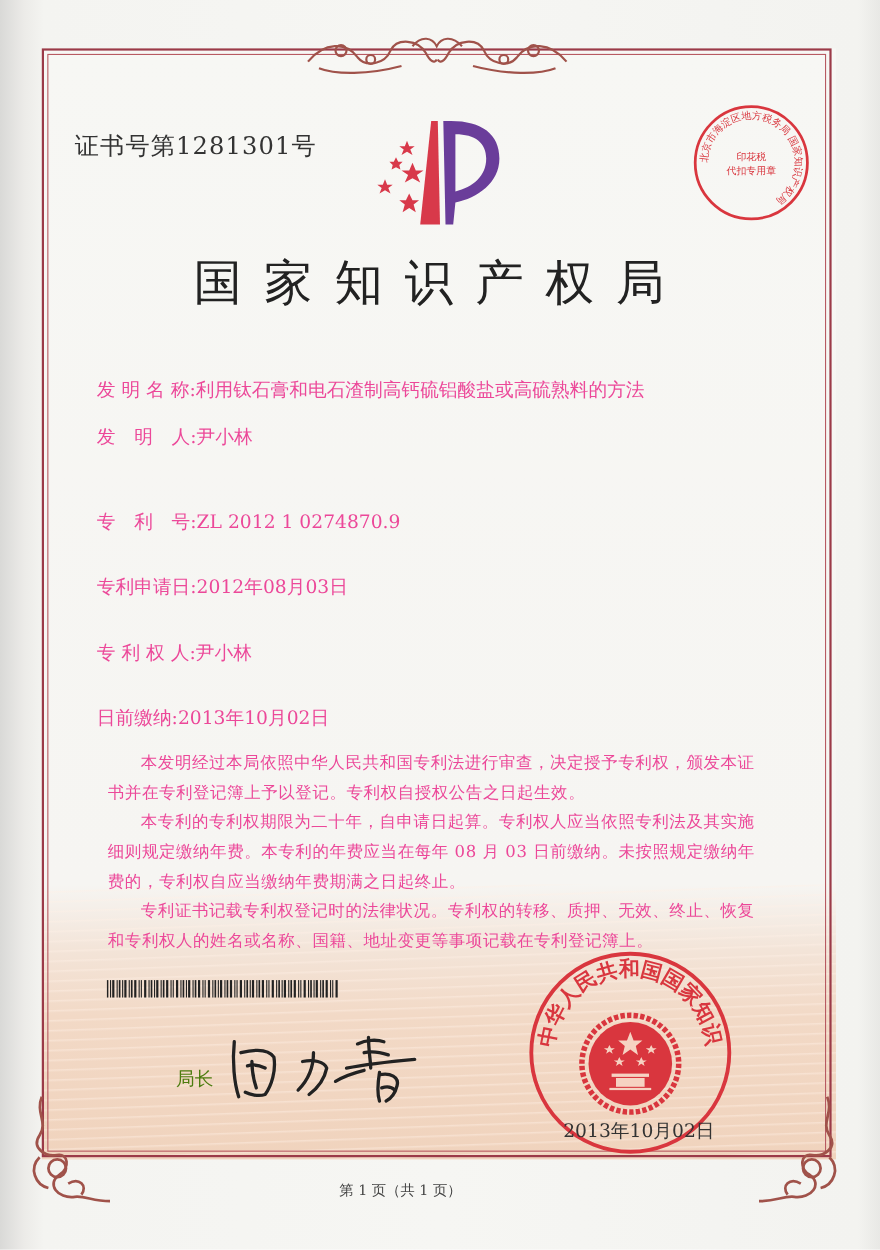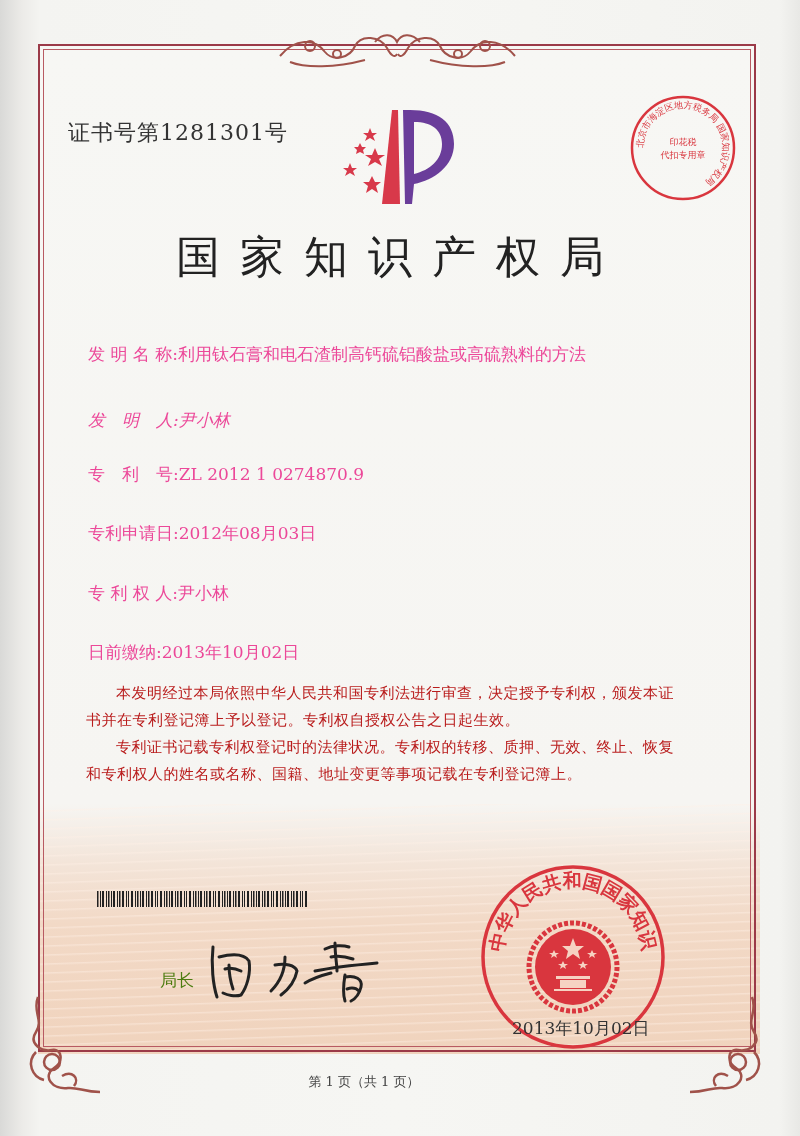--- a/index.html
+++ b/index.html
@@ -41,22 +41,22 @@
       position: absolute; left: 0; width: 800px; top: 228px; text-align: center;
       font-family: "DejaVu Sans", "Liberation Sans", sans-serif; font-size: 44px;
       letter-spacing: 20px; color: #222; font-weight: normal;
     }
     .field {
       position: absolute; left: 88px; font-size: 17px; color: #ec4899; white-space: nowrap;
     }
     .field .lbl { display: inline-block; }
     .field .val { display: inline-block; }
     .para {
-      position: absolute; left: 86px; width: 600px; font-size: 15px; line-height: 27px;
-      color: #b91c1c; letter-spacing: 0.5px;
+      position: absolute; left: 98px; width: 600px; font-size: 15px; line-height: 27px;
+      color: #ec4899; letter-spacing: 0.5px;
     }
     .para p { margin: 0; text-indent: 2em; }
     .barcode { position: absolute; left: 97px; top: 891px; width: 212px; height: 16px; }
     .director {
       position: absolute; left: 160px; top: 969px; font-family: "DejaVu Sans", sans-serif; font-size: 17px; color: #4d7c0f;
     }
     .signature { position: absolute; left: 205px; top: 935px; width: 180px; height: 70px; }
     .seal-big { position: absolute; left: 478px; top: 862px; width: 190px; height: 190px; }
     .seal-date {
       position: absolute; left: 512px; top: 1017px; font-size: 17px; color: #333; letter-spacing: 0px;
@@ -129,38 +129,39 @@
   </text>
   <text x="55" y="52" text-anchor="middle" font-size="9" fill="#d9363e" font-family="DejaVu Sans, sans-serif">印花税</text>
   <text x="55" y="65" text-anchor="middle" font-size="9" fill="#d9363e" font-family="DejaVu Sans, sans-serif">代扣专用章</text>
 </svg>
 
 <div class="title">国家知识产权局</div>
 
 <div class="field" style="top:343px;">
   <span class="lbl">发 明 名 称:</span><span class="val">利用钛石膏和电石渣制高钙硫铝酸盐或高硫熟料的方法</span>
 </div>
-<div class="field" style="top:409px;font-style:italic;">
+<div class="field" style="top:386px;">
   <span class="lbl">发　明　人:</span><span class="val">尹小林</span>
 </div>
 <div class="field" style="top:463px;">
   <span class="lbl">专　利　号:</span><span class="val">ZL 2012 1 0274870.9</span>
 </div>
 <div class="field" style="top:522px;">
   <span class="lbl">专利申请日:</span><span class="val">2012年08月03日</span>
 </div>
 <div class="field" style="top:582px;">
   <span class="lbl">专 利 权 人:</span><span class="val">尹小林</span>
 </div>
 <div class="field" style="top:641px;">
   <span class="lbl">日前缴纳:</span><span class="val">2013年10月02日</span>
 </div>
 
 <div class="para" style="top:680px;">
   <p>本发明经过本局依照中华人民共和国专利法进行审查，决定授予专利权，颁发本证书并在专利登记簿上予以登记。专利权自授权公告之日起生效。</p>
+  <p>本专利的专利权期限为二十年，自申请日起算。专利权人应当依照专利法及其实施细则规定缴纳年费。本专利的年费应当在每年 08 月 03 日前缴纳。未按照规定缴纳年费的，专利权自应当缴纳年费期满之日起终止。</p>
   <p>专利证书记载专利权登记时的法律状况。专利权的转移、质押、无效、终止、恢复和专利权人的姓名或名称、国籍、地址变更等事项记载在专利登记簿上。</p>
 </div>
 
 <svg class="barcode" viewBox="0 0 212 16" preserveAspectRatio="none">
   <g fill="#222">
     <rect x="0" y="0" width="1.5" height="16"></rect>
       <rect x="3" y="0" width="1" height="16"></rect>
       <rect x="5" y="0" width="2" height="16"></rect>
     <rect x="9" y="0" width="1" height="16"></rect>
       <rect x="11" y="0" width="1.5" height="16"></rect>

